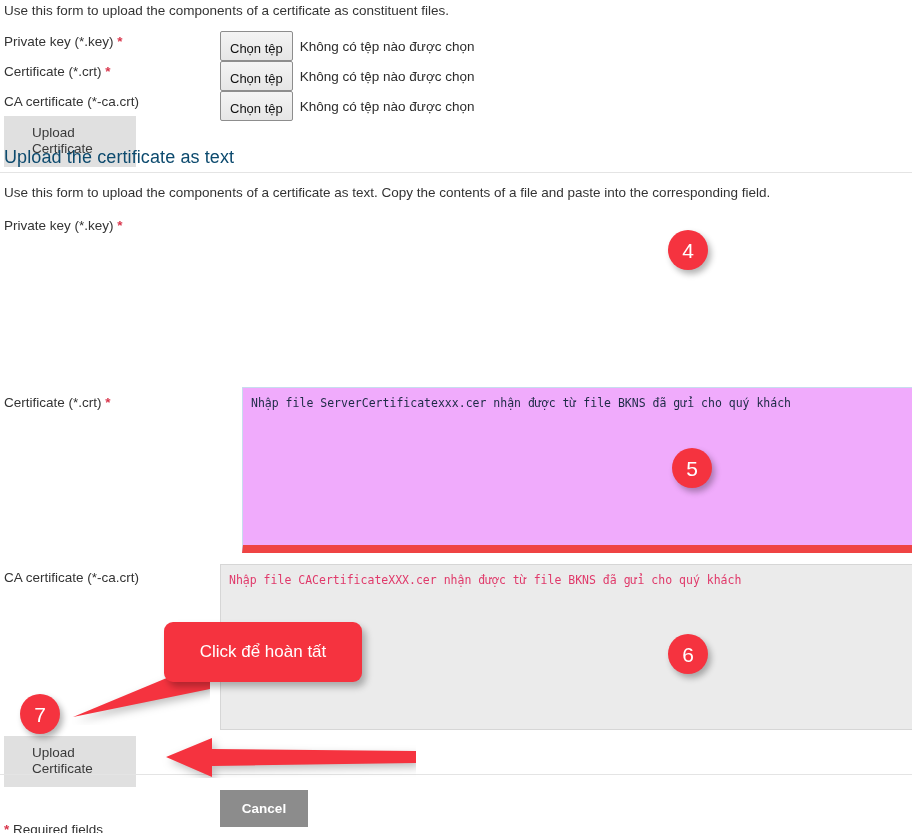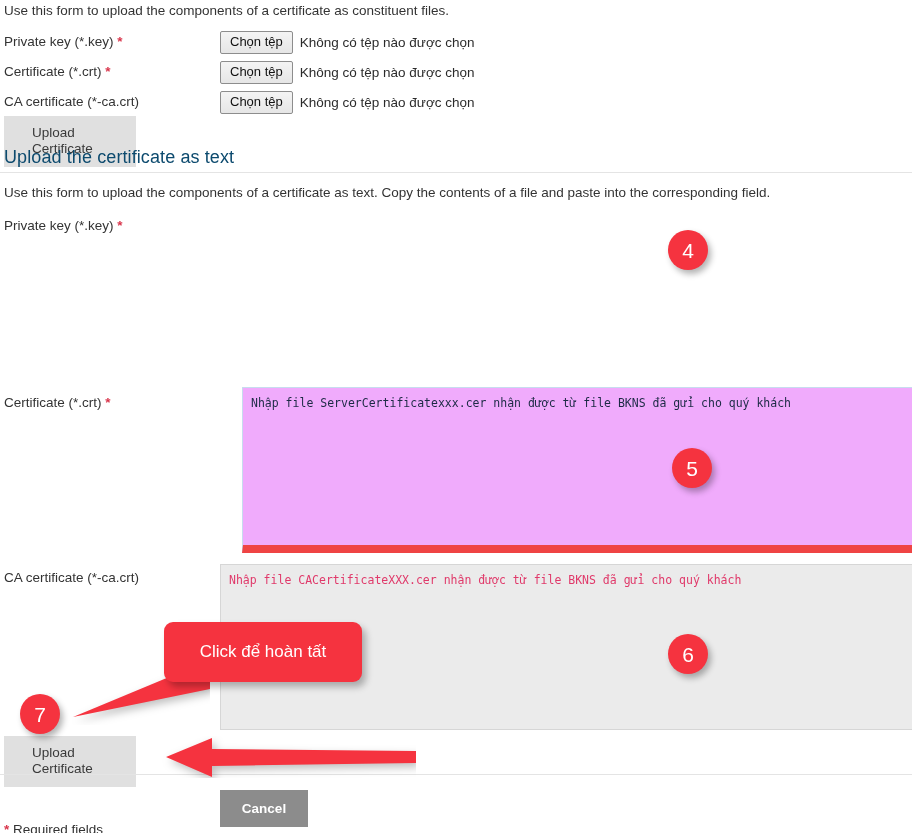--- a/index.html
+++ b/index.html
@@ -45,21 +45,21 @@
   
   .file-row {
     position: absolute;
     left: 220px;
     display: flex;
     align-items: center;
     gap: 7px;
   }
   .choose-btn {
     display: inline-block;
-    padding: 2px 9px 3px 9px;
+    padding: 9px 9px 3px 9px;
     background: linear-gradient(#f4f4f4, #e6e6e6);
     border: 1px solid #8d8d8d;
     border-radius: 2px;
     font-size: 13px;
     color: #111111;
     line-height: 16px;
     font-family: "Liberation Sans", sans-serif;
     cursor: default;
   }
   .file-status {

